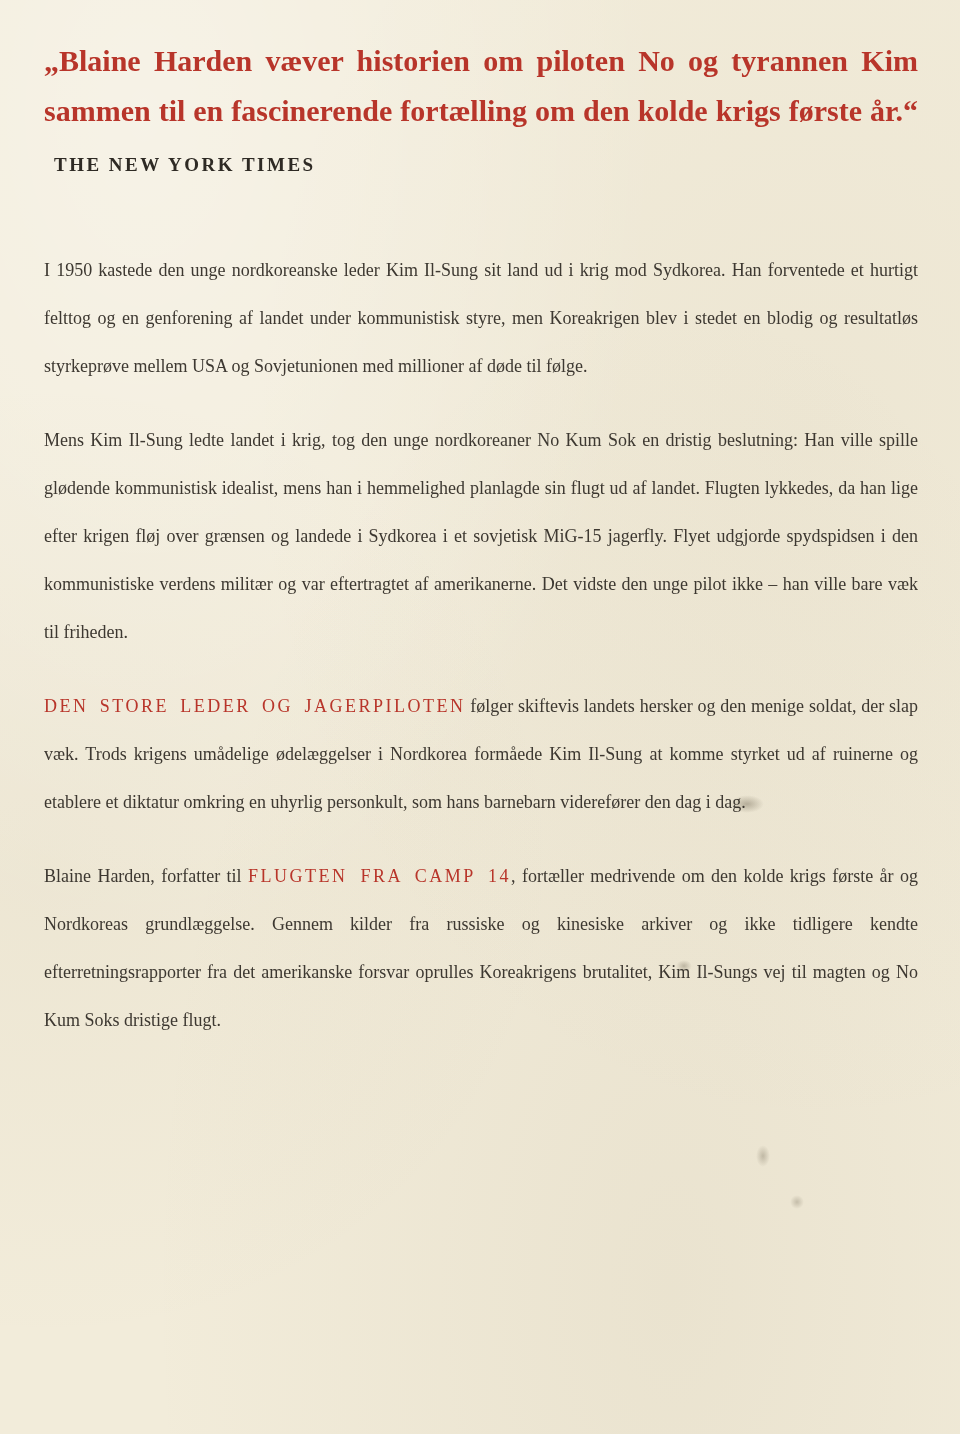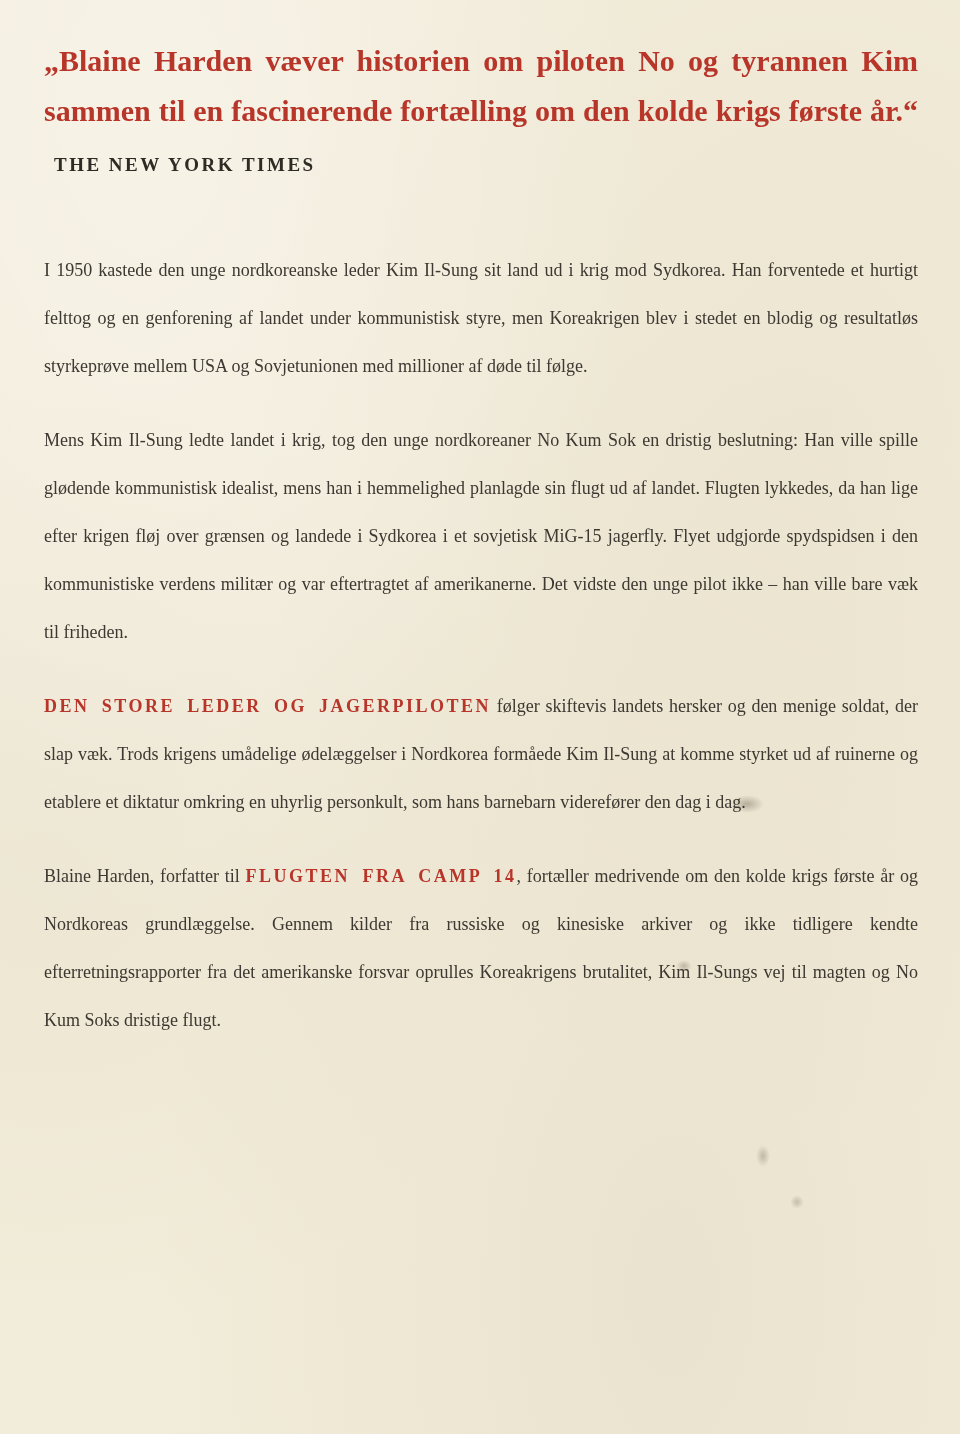--- a/index.html
+++ b/index.html
@@ -63,21 +63,21 @@
   .body-paragraphs { }
   .body-para {
     margin: 0 0 26px 0;
     font-size: 18px;
     line-height: 48px;
     text-align: justify;
     color: var(--ink);
   }
   .red-caps {
     color: var(--red);
-    font-weight: bold;
+    font-weight: normal;
     letter-spacing: 2.5px;
     word-spacing: 4px;
   }
 </style>
 </head>
 <body>
 
 <div class="paper-texture"></div>
 <div class="stain stain-1"></div>
 <div class="stain stain-2"></div>

